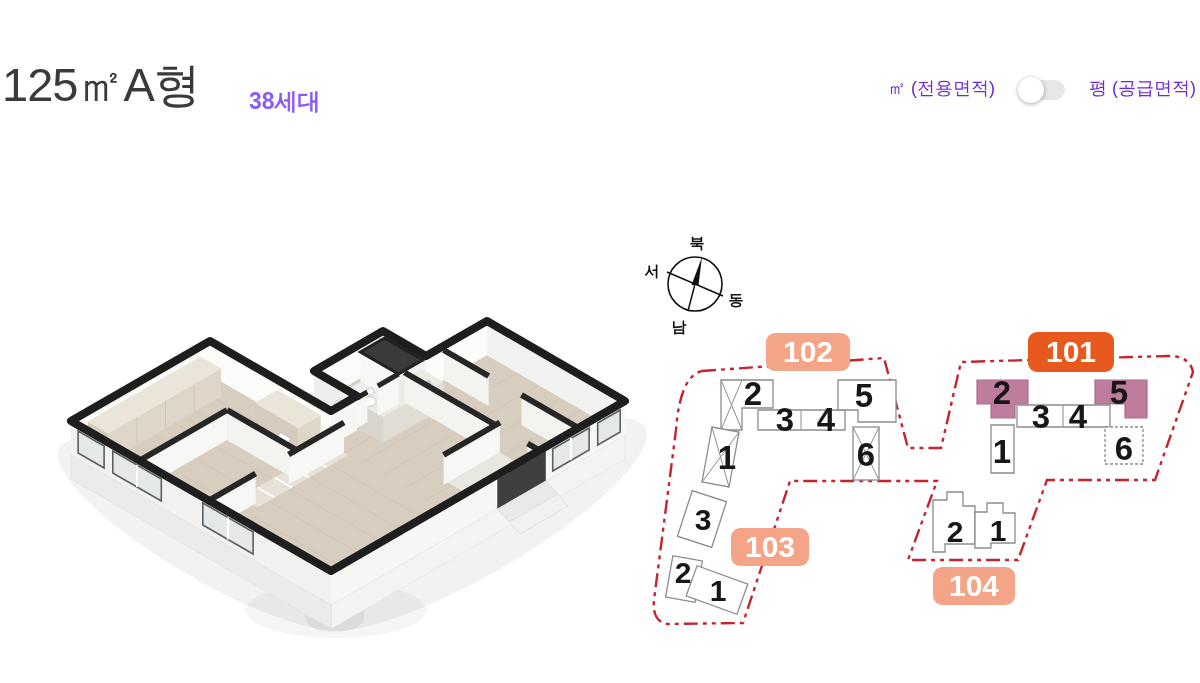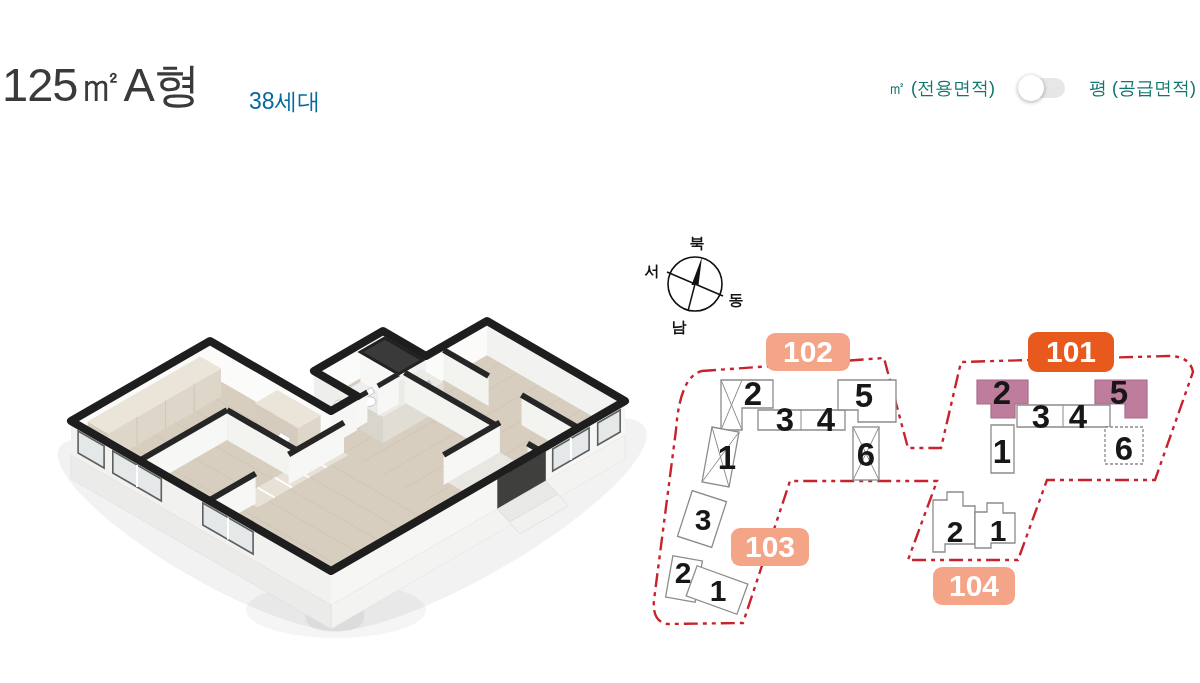--- a/index.html
+++ b/index.html
@@ -6,25 +6,25 @@
   body{
     width:1200px;height:683px;position:relative;background:#ffffff;
     font-family:"Liberation Sans", sans-serif;overflow:hidden;
     -webkit-font-smoothing:antialiased;
   }
   .page-title{
     position:absolute;left:2px;top:60px;font-size:47px;font-weight:400;
     color:#3a3a3a;letter-spacing:-1px;line-height:1.05;
   }
   .household{
-    position:absolute;left:249px;top:86px;font-size:23px;color:#0369a1;font-weight:400;
+    position:absolute;left:249px;top:86px;font-size:23px;color:#8b5cf6;font-weight:700;
   }
   .toggle-row{
-    position:absolute;right:4px;top:76px;display:flex;align-items:center;gap:24px;
-    font-size:18px;color:#0f766e;
+    position:absolute;right:4px;top:76px;display:flex;align-items:flex-end;gap:24px;
+    font-size:18px;color:#6d28d9;
   }
   .pill{
     position:relative;display:inline-block;width:46px;height:20px;border-radius:11px;
     background:#e7e7e7;cursor:pointer;
   }
   .knob{
     position:absolute;left:-1px;top:-3px;width:26px;height:26px;border-radius:50%;
     background:#ffffff;box-shadow:0 1px 4px rgba(0,0,0,.35);
   }
   svg text{font-family:"Liberation Sans", sans-serif;}

